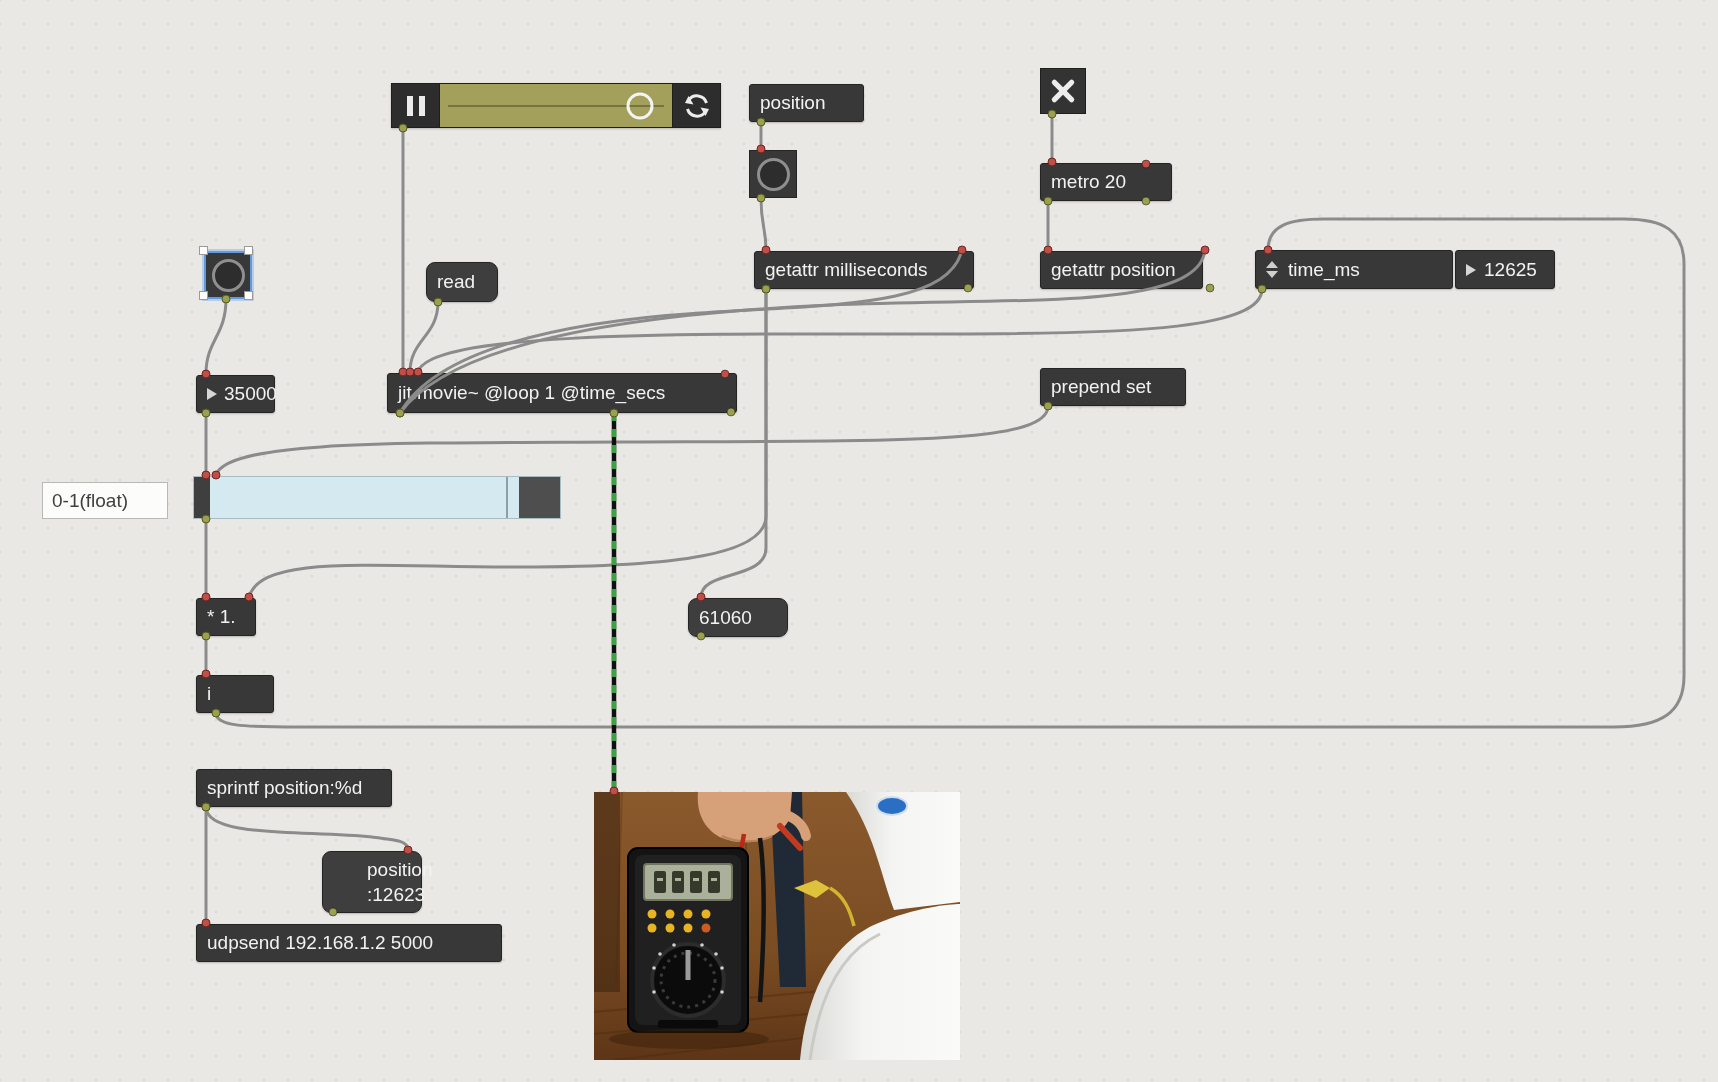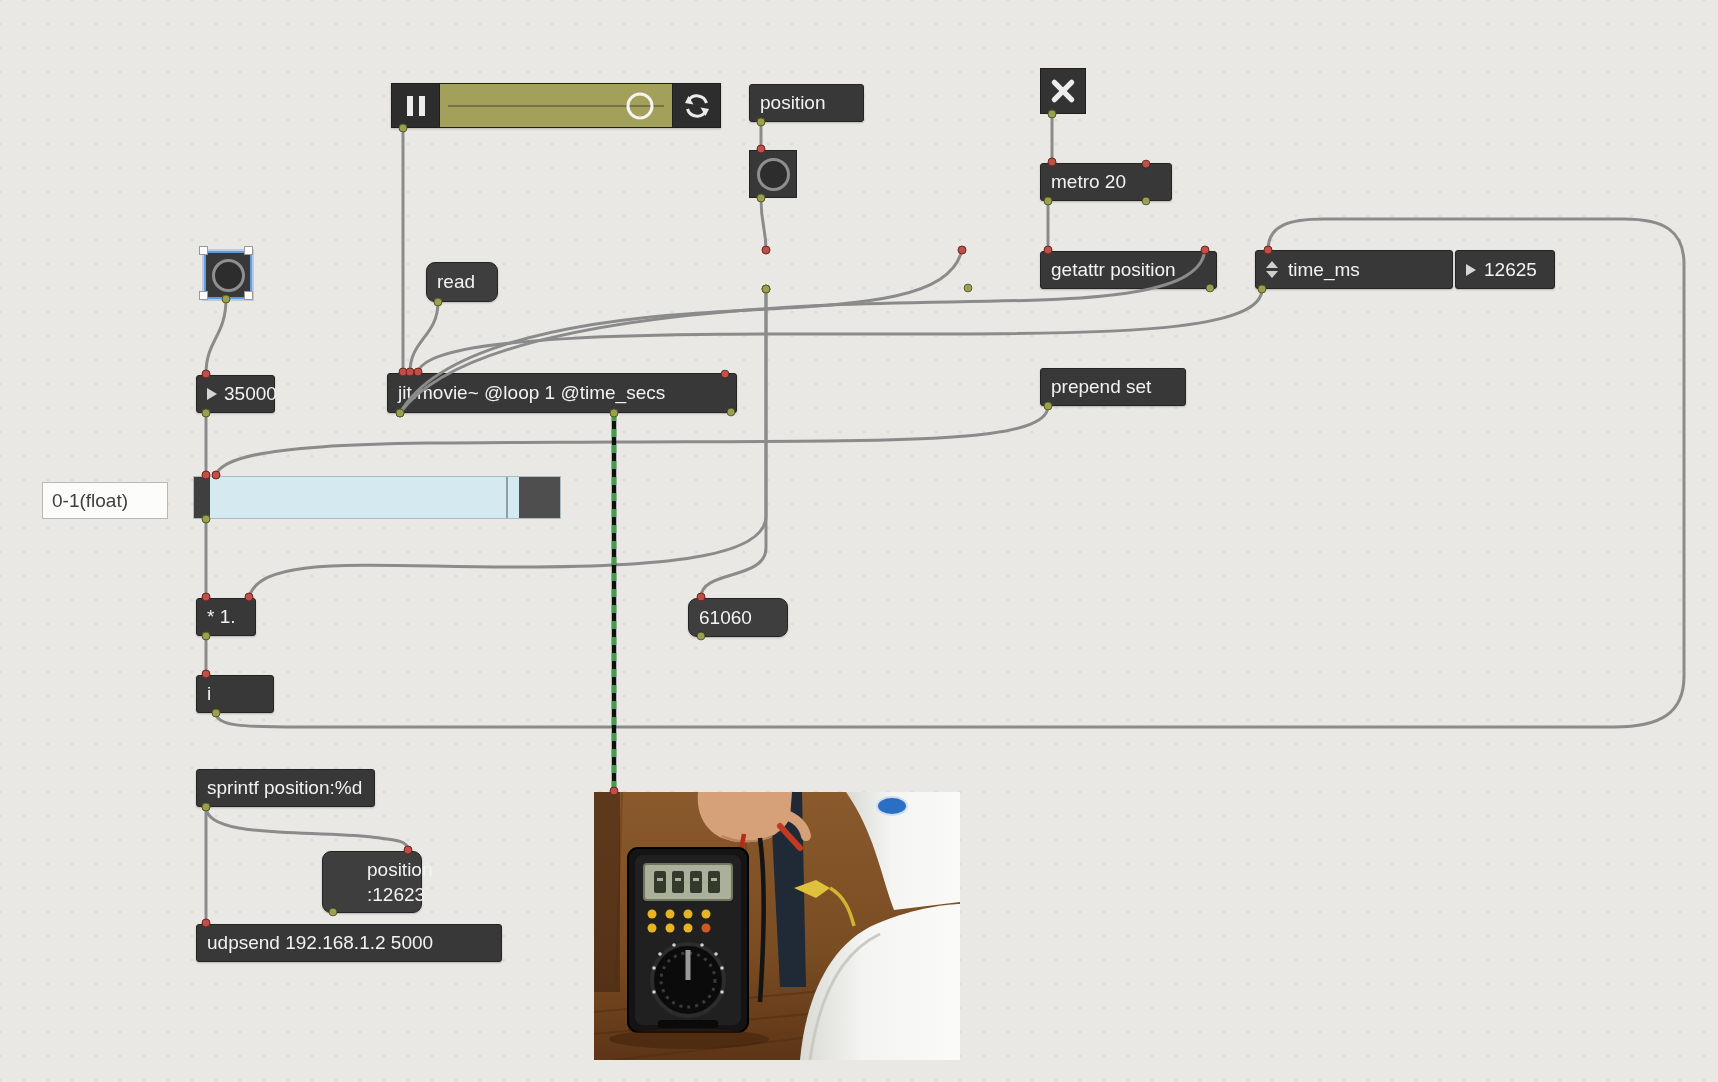--- a/index.html
+++ b/index.html
@@ -91,22 +91,25 @@
   </div>
 
   <div class="bang selected" style="left:204px;top:251px;width:48px;height:48px;">
     <span class="circle"></span>
   </div>
   <div class="handle" style="left:199px;top:246px;"></div>
   <div class="handle" style="left:244px;top:246px;"></div>
   <div class="handle" style="left:199px;top:291px;"></div>
   <div class="handle" style="left:244px;top:291px;"></div>
 
-
-  <div class="box" style="left:1040px;top:251px;width:177px;">
+  <div class="box" style="left:754px;top:251px;width:220px;">
+    <span>getattr milliseconds</span>
+  </div>
+
+  <div class="box" style="left:1040px;top:251px;width:163px;">
     <span>getattr position</span>
   </div>
 
   <div class="box" style="left:1255px;top:250px;width:198px;height:39px;">
     <span class="updown">
         <i class="up"></i>
         <i class="dn"></i>
       </span>
     <span>time_ms</span>
   </div>
@@ -146,21 +149,21 @@
   </div>
 
   <div class="box msg" style="left:688px;top:598px;width:100px;height:39px;">
     <span>61060</span>
   </div>
 
   <div class="box" style="left:196px;top:675px;width:78px;">
     <span>i</span>
   </div>
 
-  <div class="box" style="left:196px;top:769px;width:179px;">
+  <div class="box" style="left:196px;top:769px;width:196px;">
     <span>sprintf position:%d</span>
   </div>
 
   <div class="box msg posmsg" style="left:322px;top:851px;width:100px;padding-left:44px;">
     <span>position</span>
     <span>:12623</span>
   </div>
 
   <div class="box" style="left:196px;top:924px;width:306px;">
     <span>udpsend 192.168.1.2 5000</span>

